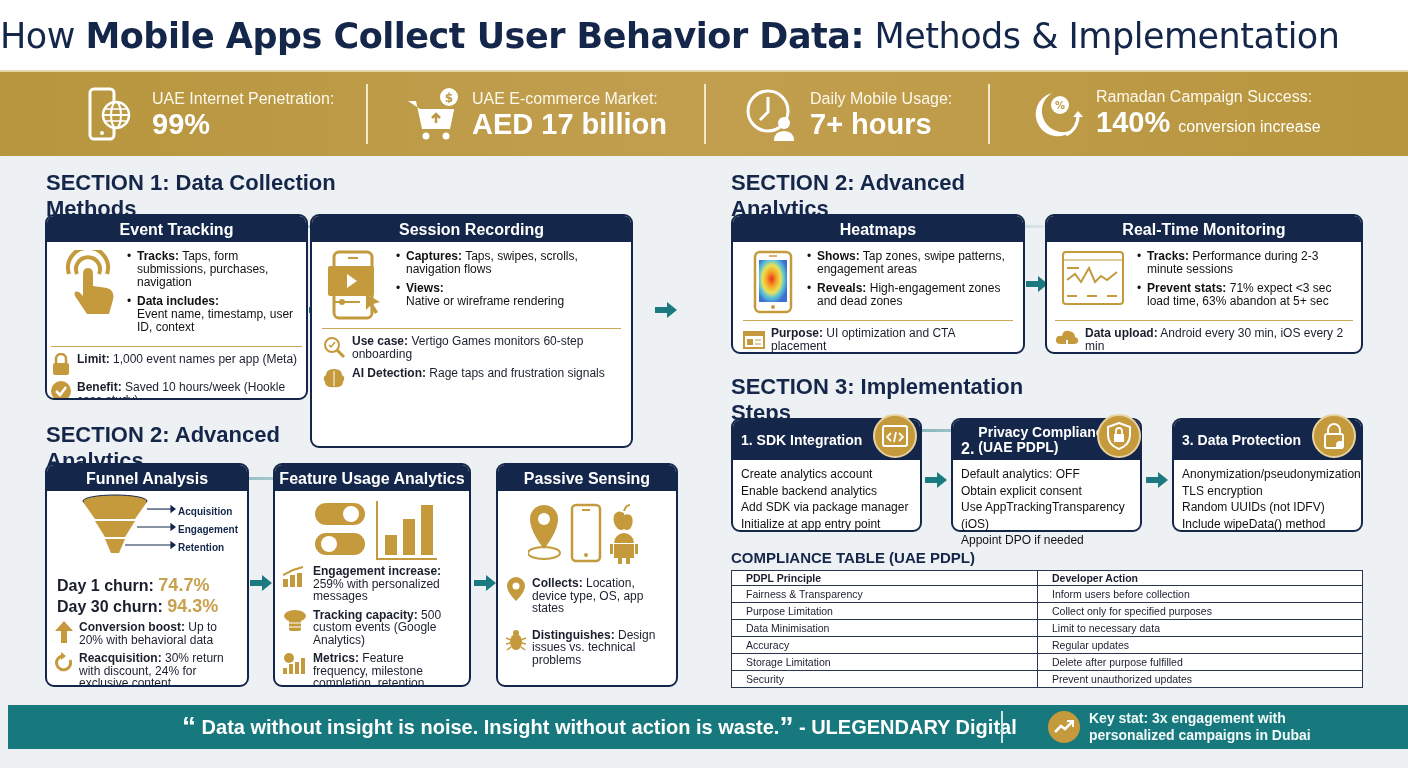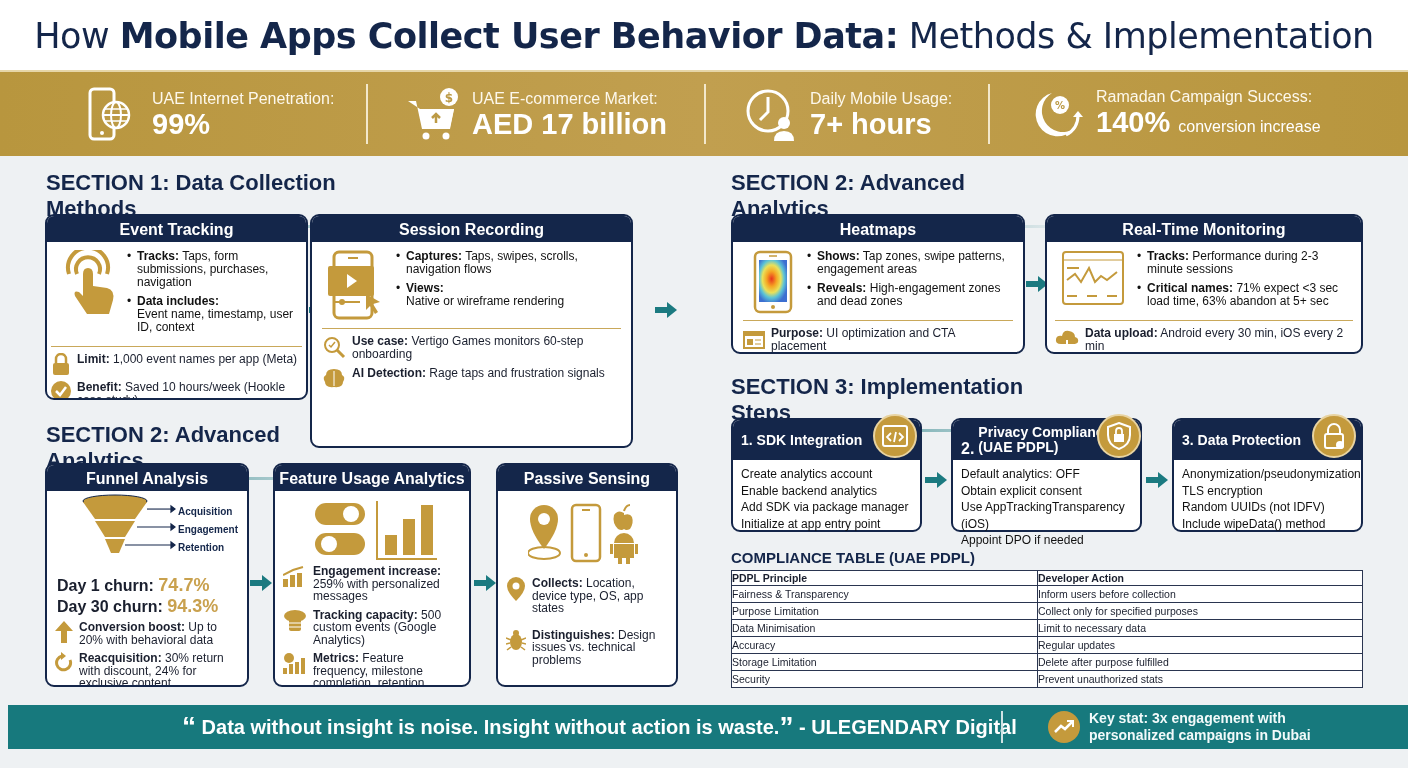--- a/index.html
+++ b/index.html
@@ -1,17 +1,17 @@
 <!DOCTYPE html>
 <html><head>
 <meta charset="utf-8">
 <style>
 *{box-sizing:border-box;margin:0;padding:0}
 body{width:1408px;height:768px;overflow:hidden;background:#eef1f3;font-family:"Liberation Sans",sans-serif;color:#1a1f2e;position:relative}
-.title{position:absolute;left:0;top:0;width:1408px;height:86px;background:#fff;text-align:center;line-height:72px;font-size:35px;color:#14264a;font-family:"DejaVu Sans",sans-serif;letter-spacing:-0.5px}
+.title{position:absolute;left:0;top:0;width:1408px;height:86px;background:#fff;text-align:left;line-height:72px;font-size:35px;color:#14264a;font-family:"DejaVu Sans",sans-serif;letter-spacing:-0.5px}
 .title b{font-weight:bold}
 .title span.l{font-weight:normal}
 .banner{position:absolute;left:0;top:70px;width:1408px;height:86px;background:linear-gradient(90deg,#b8963e,#c19f4f 50%,#b8963e);border-top:2px solid #e6d6a8;display:flex;align-items:center}
 .stat{position:absolute;top:0;height:86px;display:flex;align-items:center;color:#fff}
 .stat .ic{width:56px;height:56px;margin-right:10px}
 .stat .lbl{font-size:16px;line-height:18px;font-weight:normal;color:#fdf8ec}
 .stat .val{font-size:29px;font-weight:bold;line-height:32px}
 .stat .val small{font-size:16px;font-weight:normal}
 .vsep{position:absolute;top:12px;width:2px;height:60px;background:#f3e8cc}
 .sec-title{position:absolute;font-size:22px;font-weight:bold;color:#14264a}
@@ -23,21 +23,21 @@
 .bul:before{content:"•";position:absolute;left:0;top:0}
 .gold-line{height:1px;background:#c9a85a;margin:6px 0}
 .row{display:flex;align-items:flex-start;margin-bottom:6px}
 .row svg{flex:0 0 auto;margin-right:6px}
 .arrow{position:absolute;width:22px;height:16px}
 .step{position:absolute;background:#fff;border:2px solid #14264a;border-radius:9px;overflow:visible}
 .step .hd{background:#14264a;color:#fff;font-weight:bold;font-size:14px;height:40px;padding:0 8px;display:flex;align-items:center;border-radius:7px 7px 0 0}
 .step .bd{padding:6px 8px;font-size:12px;line-height:16.5px;color:#111}
 .badge{position:absolute;width:44px;height:44px;border-radius:50%;background:#c49a3c;border:2px solid #e8d3a0;display:flex;align-items:center;justify-content:center}
 table.ct{position:absolute;left:731px;top:570px;width:632px;border-collapse:collapse;font-size:10.5px;background:#fff}
-table.ct td,table.ct th{border:1px solid #2a3550;padding:1px 0;height:17px;text-align:left;font-weight:normal}
+table.ct td,table.ct th{border:1px solid #2a3550;padding:1px 14px;height:17px;text-align:left;font-weight:normal}
 table.ct th{font-weight:bold;height:15px}
 .footer{position:absolute;left:8px;top:705px;width:1408px;height:44px;background:#17797d;color:#fff}
 </style>
 </head>
 <body>
 
 <div class="title">
   <span class="l">How </span><b>Mobile Apps Collect User Behavior Data:</b><span class="l"> Methods &amp; Implementation</span>
 </div>
 
@@ -378,21 +378,21 @@
         <rect x="2" y="2" width="60" height="52" rx="3" fill="none" stroke="#c49a3c" stroke-width="2"></rect>
         <line x1="2" y1="10" x2="62" y2="10" stroke="#c49a3c"></line>
         <path d="M6 30 L14 24 L20 32 L28 18 L34 32 L40 26 L46 30 L56 22" stroke="#c49a3c" stroke-width="2" fill="none"></path>
         <line x1="6" y1="18" x2="18" y2="18" stroke="#c49a3c" stroke-width="2"></line>
         <line x1="6" y1="46" x2="16" y2="46" stroke="#c49a3c" stroke-width="2"></line>
         <line x1="26" y1="46" x2="36" y2="46" stroke="#c49a3c" stroke-width="2"></line>
         <line x1="46" y1="46" x2="56" y2="46" stroke="#c49a3c" stroke-width="2"></line>
       </svg>
     <div>
       <div class="bul"><b>Tracks:</b><span> Performance during 2-3 minute sessions</span></div>
-      <div class="bul"><b>Critical names:</b><span> 71% expect &lt;3 sec load time, 63% abandon at 5+ sec</span></div>
+      <div class="bul"><b>Prevent stats:</b><span> 71% expect &lt;3 sec load time, 63% abandon at 5+ sec</span></div>
     </div>
   </div>
   <div style="padding:0 8px;font-size:12px;line-height:13px">
     <div class="gold-line" style="margin-top:0"></div>
     <div class="row" style="align-items:center">
         <svg width="24" height="20" viewBox="0 0 24 20">
           <path d="M6 14 Q0 14 1 9 Q2 5 7 6 Q8 0 14 1 Q20 2 20 7 Q24 8 23 12 Q22 14 18 14 Z" fill="#c49a3c"></path>
           <path d="M12 10 V19 M9 16 L12 19 L15 16" stroke="#fff" stroke-width="2" fill="none"></path>
         </svg>
         <div><b>Data upload:</b><span> Android every 30 min, iOS every 2 min</span></div>
@@ -488,21 +488,21 @@
   <tr>
         <td>Accuracy</td>
         <td>Regular updates</td>
       </tr>
   <tr>
         <td>Storage Limitation</td>
         <td>Delete after purpose fulfilled</td>
       </tr>
   <tr>
         <td>Security</td>
-        <td>Prevent unauthorized stats</td>
+        <td>Prevent unauthorized updates</td>
       </tr>
 </tbody>
   </table>
 
 <div class="footer">
   <div style="position:absolute;left:174px;top:6px;font-size:20px;font-weight:bold;white-space:nowrap">
     <span style="font-size:28px;vertical-align:-2px">“</span>
     <span>Data without insight is noise. Insight without action is waste.</span><span style="font-size:28px;vertical-align:-2px">”</span><span> - ULEGENDARY Digital</span>
   </div>
   <div style="position:absolute;left:993px;top:6px;width:2px;height:32px;background:#cfe3e4"></div>

